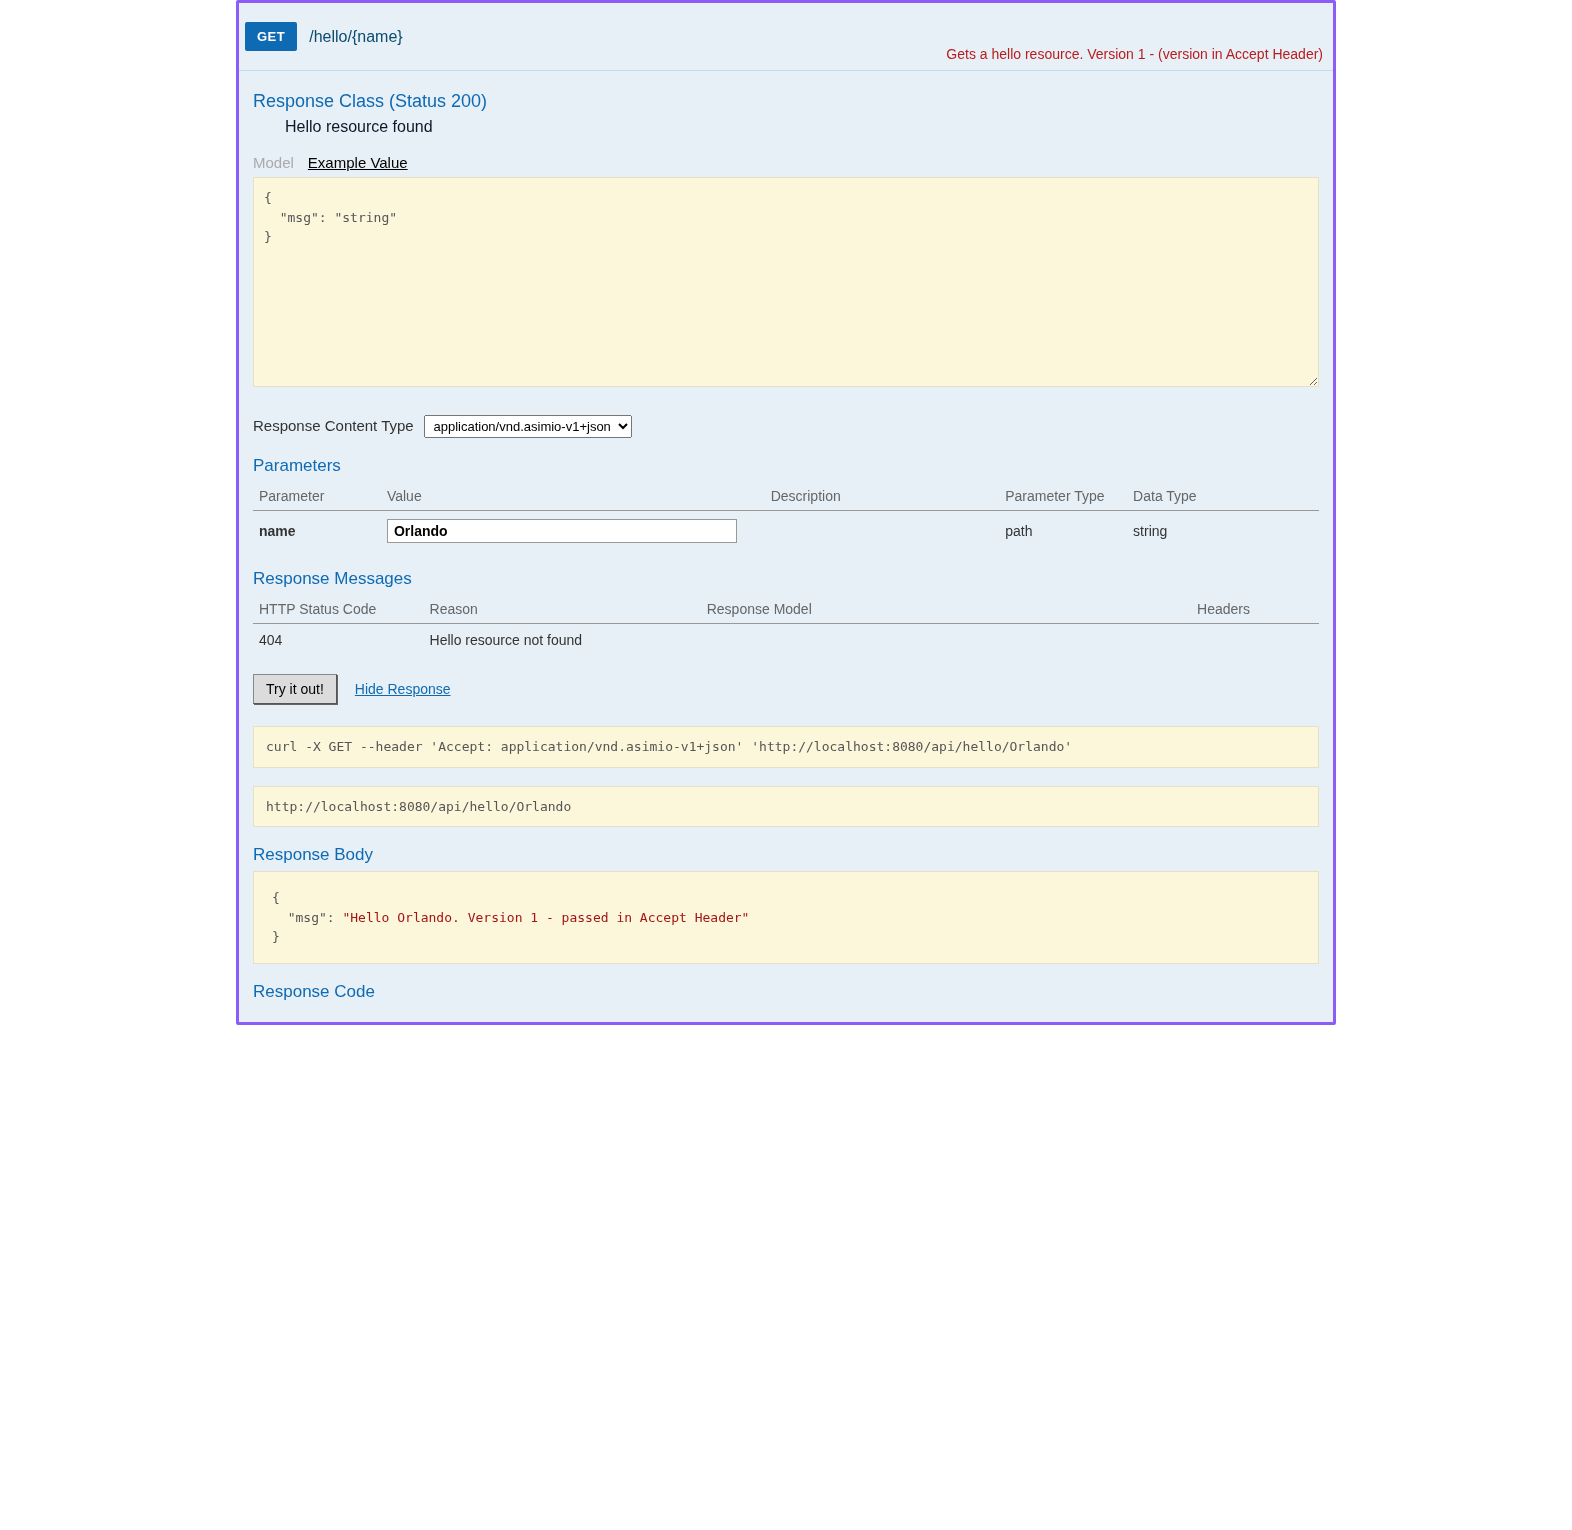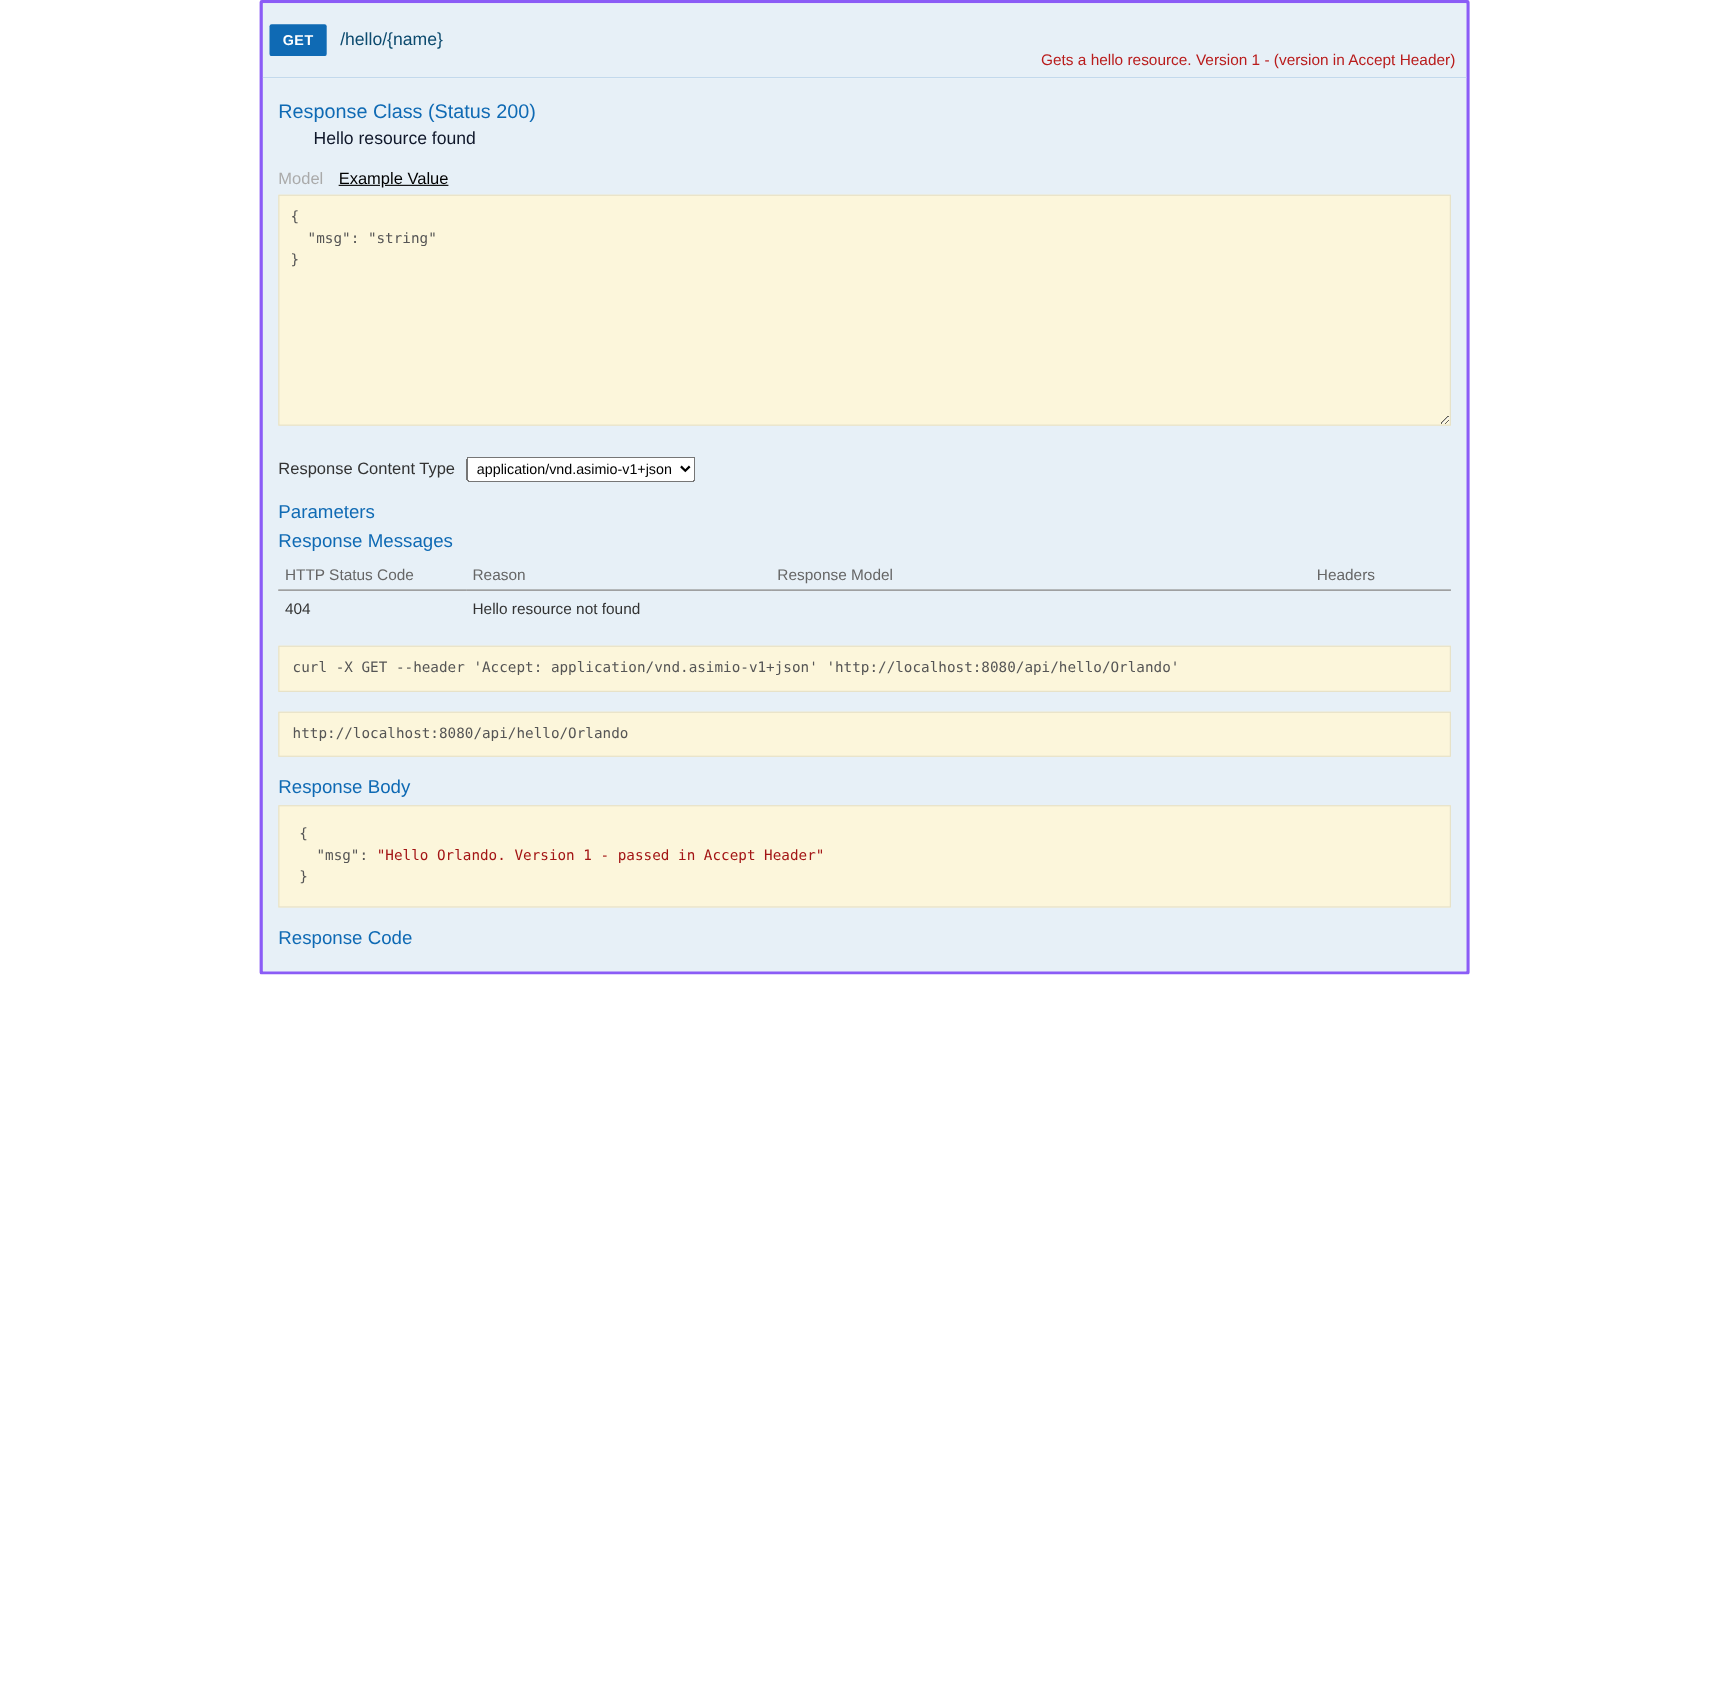--- a/index.html
+++ b/index.html
@@ -197,20 +197,42 @@
 }</div>
 
     <div class="content-type-row">
       <span>Response Content Type</span>
       <select>
         <option>application/vnd.asimio-v1+json</option>
       </select>
     </div>
 
     <h3 class="section-title small">Parameters</h3>
+    <table class="params">
+      <thead>
+        <tr>
+          <th class="w-param">Parameter</th>
+          <th class="w-value">Value</th>
+          <th class="w-desc">Description</th>
+          <th class="w-ptype">Parameter Type</th>
+          <th class="w-dtype">Data Type</th>
+        </tr>
+      </thead>
+      <tbody>
+        <tr>
+          <td class="name-cell">name</td>
+          <td>
+            <input class="param-input" type="text" value="Orlando" style="">
+          </td>
+          <td></td>
+          <td>path</td>
+          <td>string</td>
+        </tr>
+      </tbody>
+    </table>
 
     <h3 class="section-title small">Response Messages</h3>
     <table class="responses">
       <thead>
         <tr>
           <th class="w-status">HTTP Status Code</th>
           <th class="w-reason">Reason</th>
           <th class="w-model">Response Model</th>
           <th class="w-headers">Headers</th>
         </tr>
@@ -218,20 +240,24 @@
       <tbody>
         <tr>
           <td>404</td>
           <td>Hello resource not found</td>
           <td></td>
           <td></td>
         </tr>
       </tbody>
     </table>
 
+    <div class="action-row">
+      <button class="try-button">Try it out!</button>
+      <a class="hide-link">Hide Response</a>
+    </div>
 
     <div class="code-box">curl -X GET --header 'Accept: application/vnd.asimio-v1+json' 'http://localhost:8080/api/hello/Orlando'</div>
 
     <div class="code-box">http://localhost:8080/api/hello/Orlando</div>
 
     <h3 class="section-title small">Response Body</h3>
     <div class="code-box" style="padding:16px 18px;">{
   <span class="key">"msg"</span>: <span class="str">"Hello Orlando. Version 1 - passed in Accept Header"</span>
 }</div>
 

